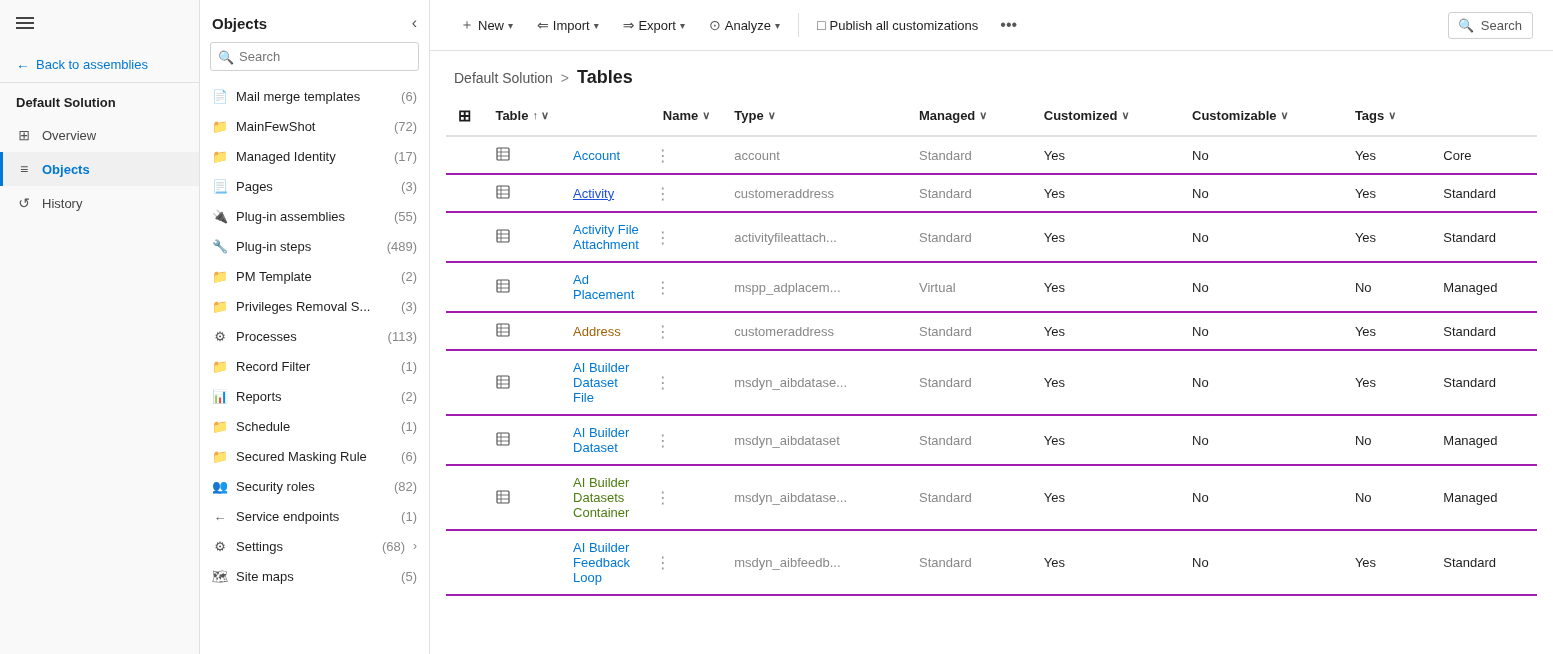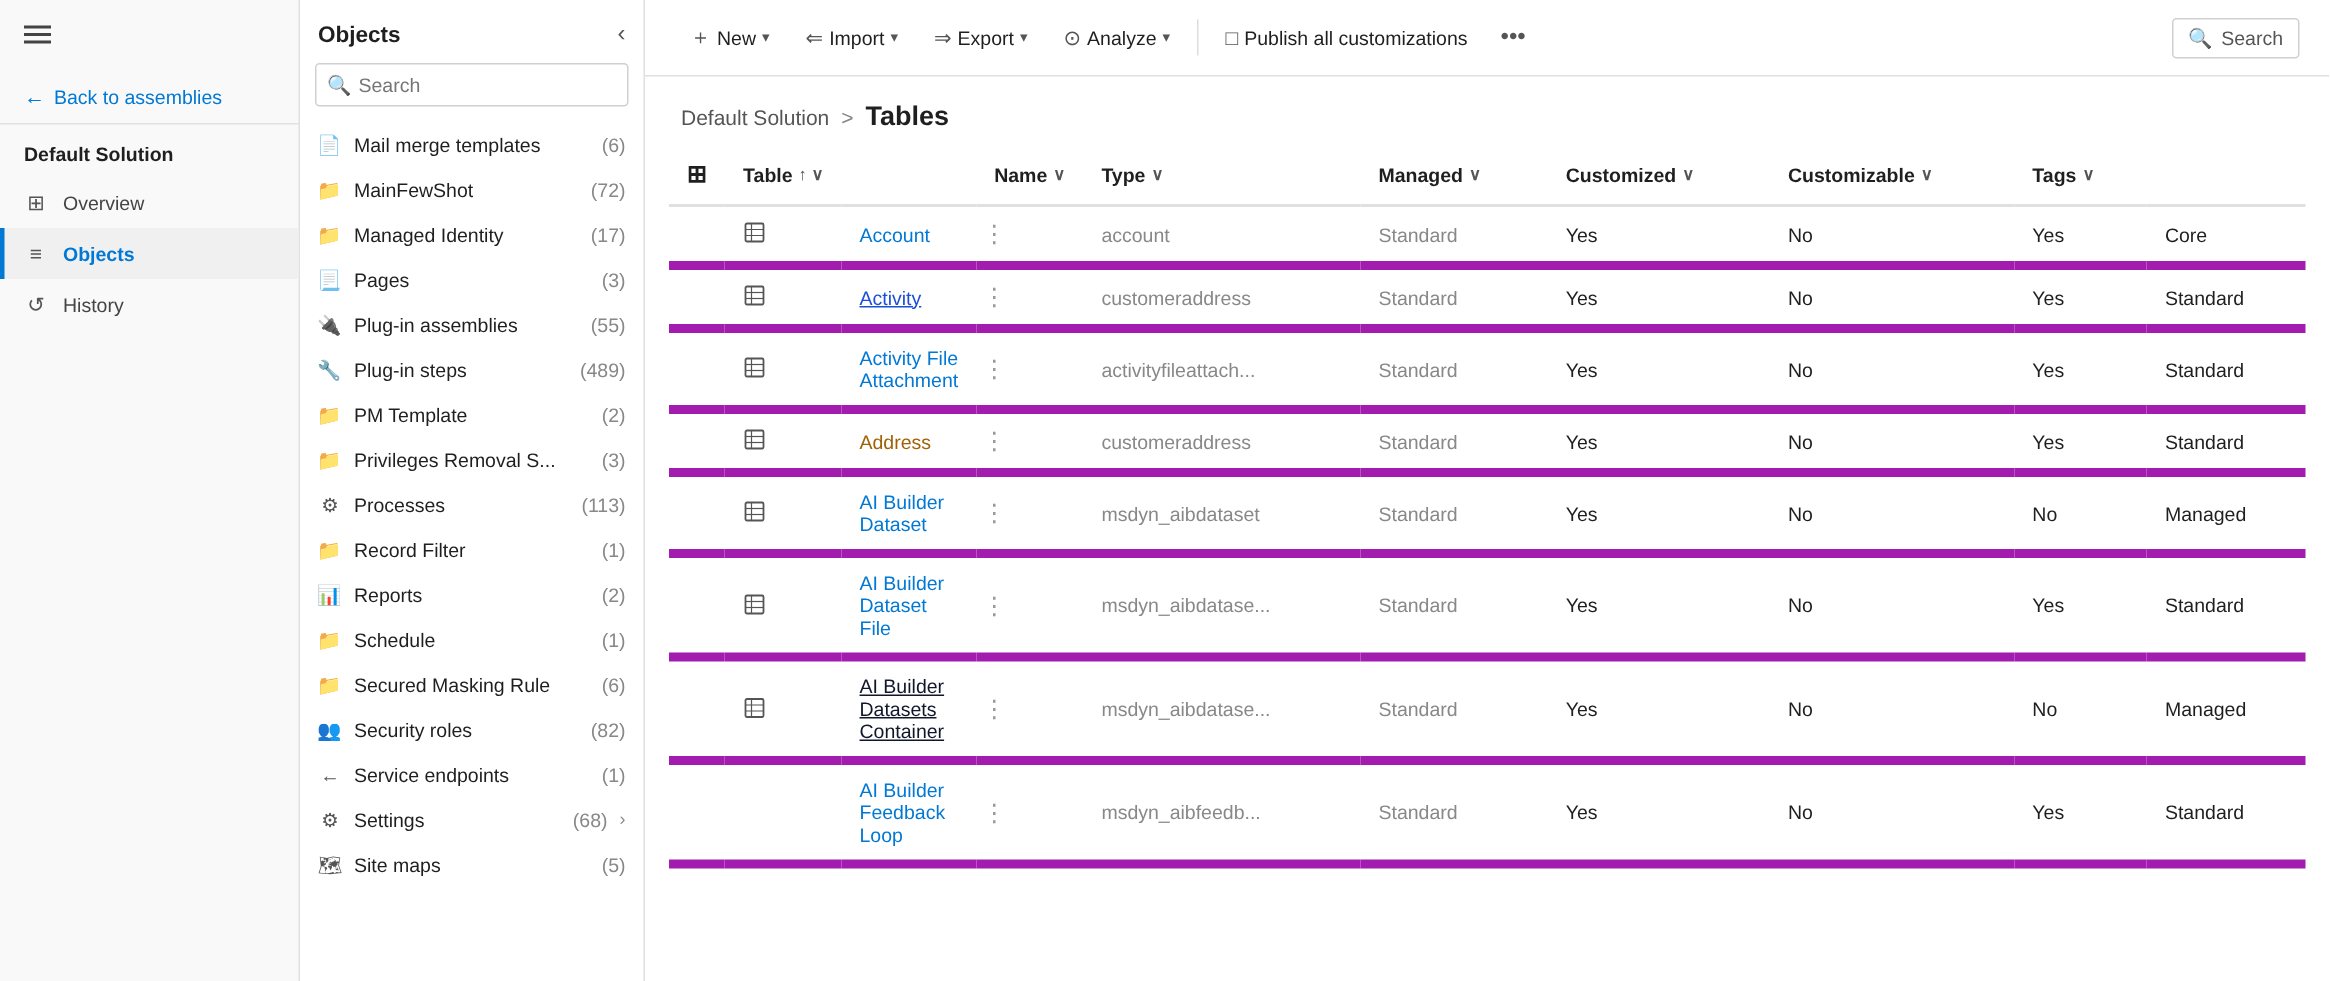--- a/index.html
+++ b/index.html
@@ -53,21 +53,21 @@
 
     
     .table-container { flex: 1; overflow-y: auto; padding: 0 16px; }
     .table-container::-webkit-scrollbar { width: 6px; }
     .table-container::-webkit-scrollbar-thumb { background: #ccc; border-radius: 3px; }
     table { width: 100%; border-collapse: collapse; font-size: 13px; }
     thead tr { border-bottom: 2px solid #e0e0e0; }
     thead th { padding: 10px 12px; text-align: left; font-weight: 600; color: #1f1f1f; white-space: nowrap; cursor: pointer; user-select: none; }
     thead th .th-inner { display: flex; align-items: center; gap: 4px; }
     thead th .sort-icon { font-size: 11px; color: #555; }
-    tbody tr { border-bottom: 6px solid #a21caf; }
+    tbody tr { border-bottom: 2px solid #a21caf; }
     tbody td { padding: 9px 12px; color: #1f1f1f; vertical-align: middle; }
     tbody td.muted { color: #888; }
     .row-icon { width: 16px; height: 16px; color: #555; display: inline-flex; align-items: center; justify-content: center; }
     .dots-cell { color: #999; cursor: pointer; font-size: 16px; padding: 0 4px; }
     .col-check { width: 36px; }
     .col-icon { width: 36px; }
     .col-dots { width: 28px; }
   </style>
 </head>
 <body>
@@ -358,78 +358,97 @@
           <tr>
             <td class="col-check"></td>
             <td class="col-icon"><span class="row-icon">
                 <svg width="14" height="14" viewBox="0 0 14 14" fill="none">
                   <rect x="1" y="1" width="12" height="12" rx="1" stroke="#555" stroke-width="1.2"></rect>
                   <line x1="1" y1="5" x2="13" y2="5" stroke="#555" stroke-width="0.8"></line>
                   <line x1="1" y1="9" x2="13" y2="9" stroke="#555" stroke-width="0.8"></line>
                   <line x1="5" y1="1" x2="5" y2="13" stroke="#555" stroke-width="0.8"></line>
                 </svg>
               </span></td>
+            <td style="color: rgb(0, 120, 212); cursor: pointer;">Ad Placement</td>
+            <td class="dots-cell col-dots">⋮</td>
+            <td class="muted">mspp_adplacem...</td>
+            <td class="muted">Virtual</td>
+            <td>Yes</td>
+            <td>No</td>
+            <td>No</td>
+            <td>Managed</td>
+          </tr>
+          <tr>
+            <td class="col-check"></td>
+            <td class="col-icon"><span class="row-icon">
+                <svg width="14" height="14" viewBox="0 0 14 14" fill="none">
+                  <rect x="1" y="1" width="12" height="12" rx="1" stroke="#555" stroke-width="1.2"></rect>
+                  <line x1="1" y1="5" x2="13" y2="5" stroke="#555" stroke-width="0.8"></line>
+                  <line x1="1" y1="9" x2="13" y2="9" stroke="#555" stroke-width="0.8"></line>
+                  <line x1="5" y1="1" x2="5" y2="13" stroke="#555" stroke-width="0.8"></line>
+                </svg>
+              </span></td>
             <td style="color: #a16207; cursor: pointer;">Address</td>
             <td class="dots-cell col-dots">⋮</td>
             <td class="muted">customeraddress</td>
             <td class="muted">Standard</td>
             <td>Yes</td>
             <td>No</td>
             <td>Yes</td>
             <td>Standard</td>
           </tr>
           <tr>
             <td class="col-check"></td>
             <td class="col-icon"><span class="row-icon">
                 <svg width="14" height="14" viewBox="0 0 14 14" fill="none">
                   <rect x="1" y="1" width="12" height="12" rx="1" stroke="#555" stroke-width="1.2"></rect>
                   <line x1="1" y1="5" x2="13" y2="5" stroke="#555" stroke-width="0.8"></line>
                   <line x1="1" y1="9" x2="13" y2="9" stroke="#555" stroke-width="0.8"></line>
                   <line x1="5" y1="1" x2="5" y2="13" stroke="#555" stroke-width="0.8"></line>
                 </svg>
               </span></td>
+            <td style="color: rgb(0, 120, 212); cursor: pointer;">AI Builder Dataset File</td>
+            <td class="dots-cell col-dots">⋮</td>
+            <td class="muted">msdyn_aibdatase...</td>
+            <td class="muted">Standard</td>
+            <td>Yes</td>
+            <td>No</td>
+            <td>Yes</td>
+            <td>Standard</td>
+          </tr>
+          <tr>
+            <td class="col-check"></td>
+            <td class="col-icon"><span class="row-icon">
+                <svg width="14" height="14" viewBox="0 0 14 14" fill="none">
+                  <rect x="1" y="1" width="12" height="12" rx="1" stroke="#555" stroke-width="1.2"></rect>
+                  <line x1="1" y1="5" x2="13" y2="5" stroke="#555" stroke-width="0.8"></line>
+                  <line x1="1" y1="9" x2="13" y2="9" stroke="#555" stroke-width="0.8"></line>
+                  <line x1="5" y1="1" x2="5" y2="13" stroke="#555" stroke-width="0.8"></line>
+                </svg>
+              </span></td>
             <td style="color: rgb(0, 120, 212); cursor: pointer;">AI Builder Dataset</td>
             <td class="dots-cell col-dots">⋮</td>
             <td class="muted">msdyn_aibdataset</td>
             <td class="muted">Standard</td>
             <td>Yes</td>
             <td>No</td>
             <td>No</td>
             <td>Managed</td>
           </tr>
           <tr>
             <td class="col-check"></td>
             <td class="col-icon"><span class="row-icon">
                 <svg width="14" height="14" viewBox="0 0 14 14" fill="none">
                   <rect x="1" y="1" width="12" height="12" rx="1" stroke="#555" stroke-width="1.2"></rect>
                   <line x1="1" y1="5" x2="13" y2="5" stroke="#555" stroke-width="0.8"></line>
                   <line x1="1" y1="9" x2="13" y2="9" stroke="#555" stroke-width="0.8"></line>
                   <line x1="5" y1="1" x2="5" y2="13" stroke="#555" stroke-width="0.8"></line>
                 </svg>
               </span></td>
-            <td style="color: rgb(0, 120, 212); cursor: pointer;">AI Builder Dataset File</td>
-            <td class="dots-cell col-dots">⋮</td>
-            <td class="muted">msdyn_aibdatase...</td>
-            <td class="muted">Standard</td>
-            <td>Yes</td>
-            <td>No</td>
-            <td>Yes</td>
-            <td>Standard</td>
-          </tr>
-          <tr>
-            <td class="col-check"></td>
-            <td class="col-icon"><span class="row-icon">
-                <svg width="14" height="14" viewBox="0 0 14 14" fill="none">
-                  <rect x="1" y="1" width="12" height="12" rx="1" stroke="#555" stroke-width="1.2"></rect>
-                  <line x1="1" y1="5" x2="13" y2="5" stroke="#555" stroke-width="0.8"></line>
-                  <line x1="1" y1="9" x2="13" y2="9" stroke="#555" stroke-width="0.8"></line>
-                  <line x1="5" y1="1" x2="5" y2="13" stroke="#555" stroke-width="0.8"></line>
-                </svg>
-              </span></td>
-            <td style="color: #0f172a; cursor: pointer; text-decoration: underline;">AI Builder Datasets Container</td>
+            <td style="color: #4d7c0f; cursor: pointer;">AI Builder Datasets Container</td>
             <td class="dots-cell col-dots">⋮</td>
             <td class="muted">msdyn_aibdatase...</td>
             <td class="muted">Standard</td>
             <td>Yes</td>
             <td>No</td>
             <td>No</td>
             <td>Managed</td>
           </tr>
           <tr>
             <td class="col-check"></td>

